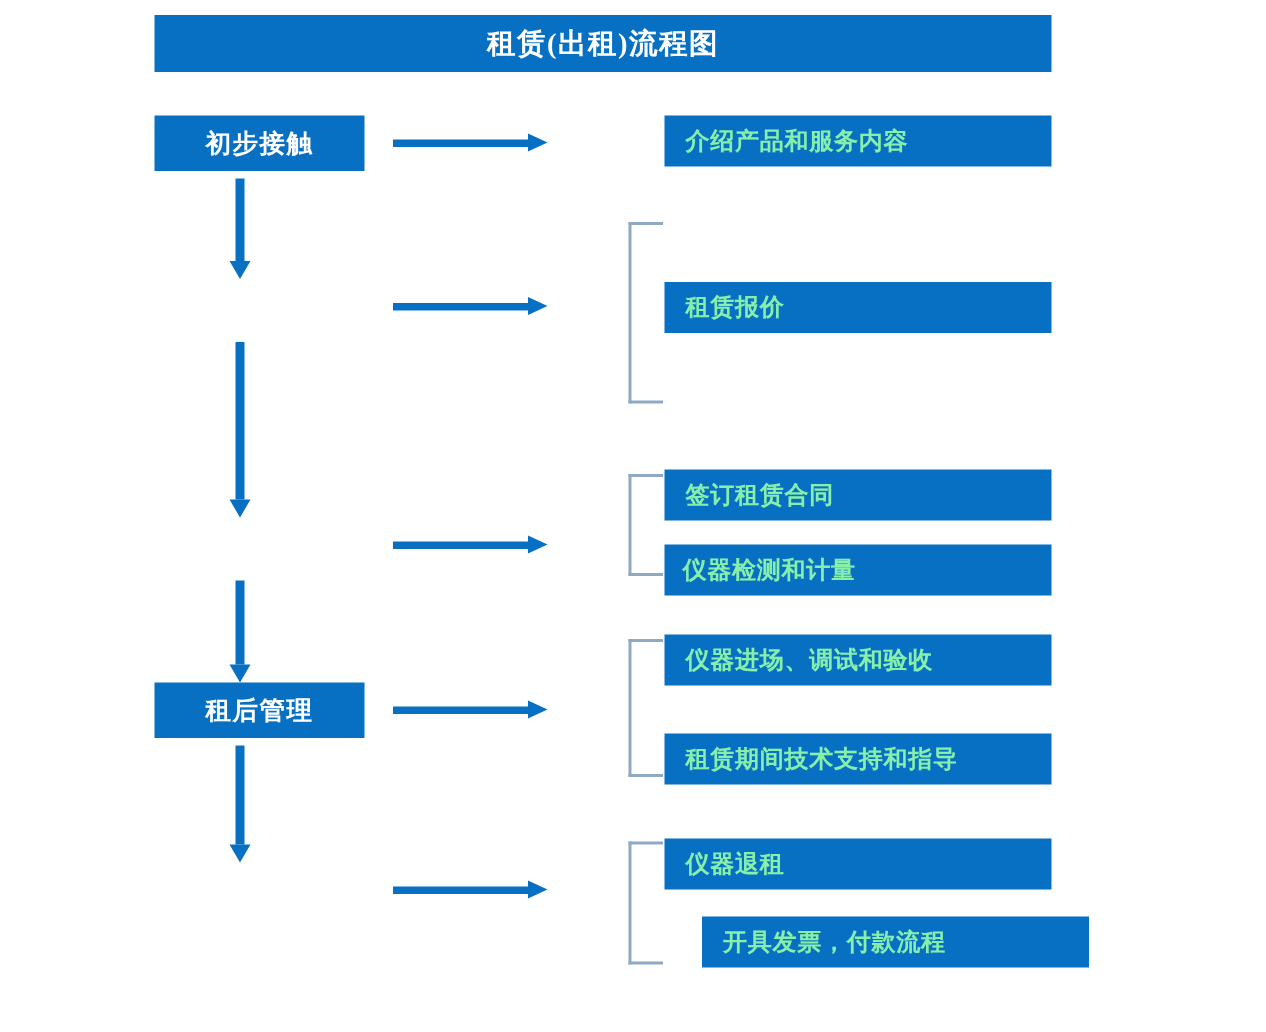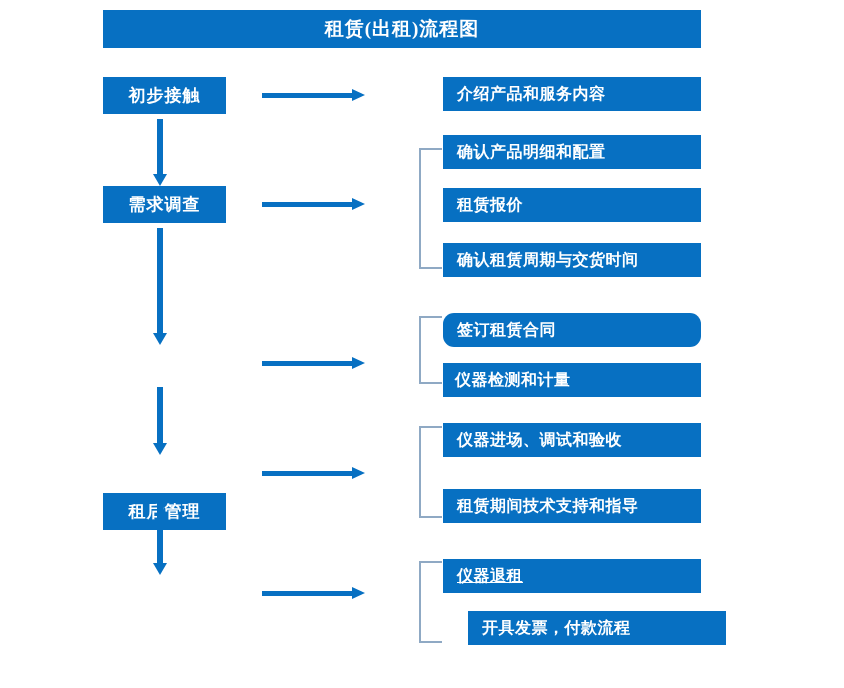--- a/index.html
+++ b/index.html
@@ -29,38 +29,38 @@
     font-size: 19px;
     font-weight: bold;
     display: flex;
     align-items: center;
     justify-content: center;
     letter-spacing: 1px;
   }
   .stage-box {
     position: absolute;
     left: 103px;
-    width: 123px;
+    width: 140px;
     height: 37px;
     background: #0770c2;
     color: #ffffff;
     font-size: 17px;
     font-weight: bold;
     display: flex;
     align-items: center;
     justify-content: center;
     letter-spacing: 1px;
   }
   .detail-box {
     position: absolute;
     left: 443px;
     width: 258px;
     height: 34px;
     background: #0770c2;
-    color: #ffffff;
+    color: #86efac;
     font-size: 16px;
     font-weight: bold;
     display: flex;
     align-items: center;
     padding-left: 14px;
     box-sizing: border-box;
     letter-spacing: 0.5px;
   }
   
   .h-arrow {
@@ -121,22 +121,21 @@
   }
 </style>
 </head>
 <body>
 
 <div id="canvas">
 
   <div class="title-bar">租赁(出租)流程图</div>
 
   <div class="stage-box" style="top:77px;">初步接触</div>
-  <div class="stage-box" style="top:186px;">需求调查</div>
-  <div class="stage-box" style="top:455px;margin-top:38px;">租后管理</div>
+  <div class="stage-box" style="top:455px;">租后管理</div>
 
   <div class="v-arrow" style="top:119px; height:67px;">
     <div class="shaft" style="height:55px;"></div>
     <div class="head" style="top:55px;"></div>
   </div>
   <div class="v-arrow" style="top:228px; height:117px;">
     <div class="shaft" style="height:105px;"></div>
     <div class="head" style="top:105px;"></div>
   </div>
   <div class="v-arrow" style="top:387px; height:68px;">
@@ -168,23 +167,21 @@
     <div class="shaft"></div>
     <div class="head"></div>
   </div>
 
   <div class="bracket" style="top:148px; height:121px;"></div>
   <div class="bracket" style="top:316px; height:68px;"></div>
   <div class="bracket" style="top:426px; height:92px;"></div>
   <div class="bracket" style="top:561px; height:82px;"></div>
 
   <div class="detail-box" style="top:77px;">介绍产品和服务内容</div>
-  <div class="detail-box" style="top:135px;">确认产品明细和配置</div>
   <div class="detail-box" style="top:188px;">租赁报价</div>
-  <div class="detail-box" style="top:243px;">确认租赁周期与交货时间</div>
-  <div class="detail-box" style="top:313px;border-radius:11px;">签订租赁合同</div>
+  <div class="detail-box" style="top:313px;">签订租赁合同</div>
   <div class="detail-box" style="top:363px;padding-left:12px;">仪器检测和计量</div>
   <div class="detail-box" style="top:423px;">仪器进场、调试和验收</div>
   <div class="detail-box" style="top:489px;">租赁期间技术支持和指导</div>
-  <div class="detail-box" style="top:559px;text-decoration:underline;">仪器退租</div>
+  <div class="detail-box" style="top:559px;">仪器退租</div>
   <div class="detail-box" style="top:611px;margin-left:25px;">开具发票，付款流程</div>
 
 </div>
 
 </body></html>

